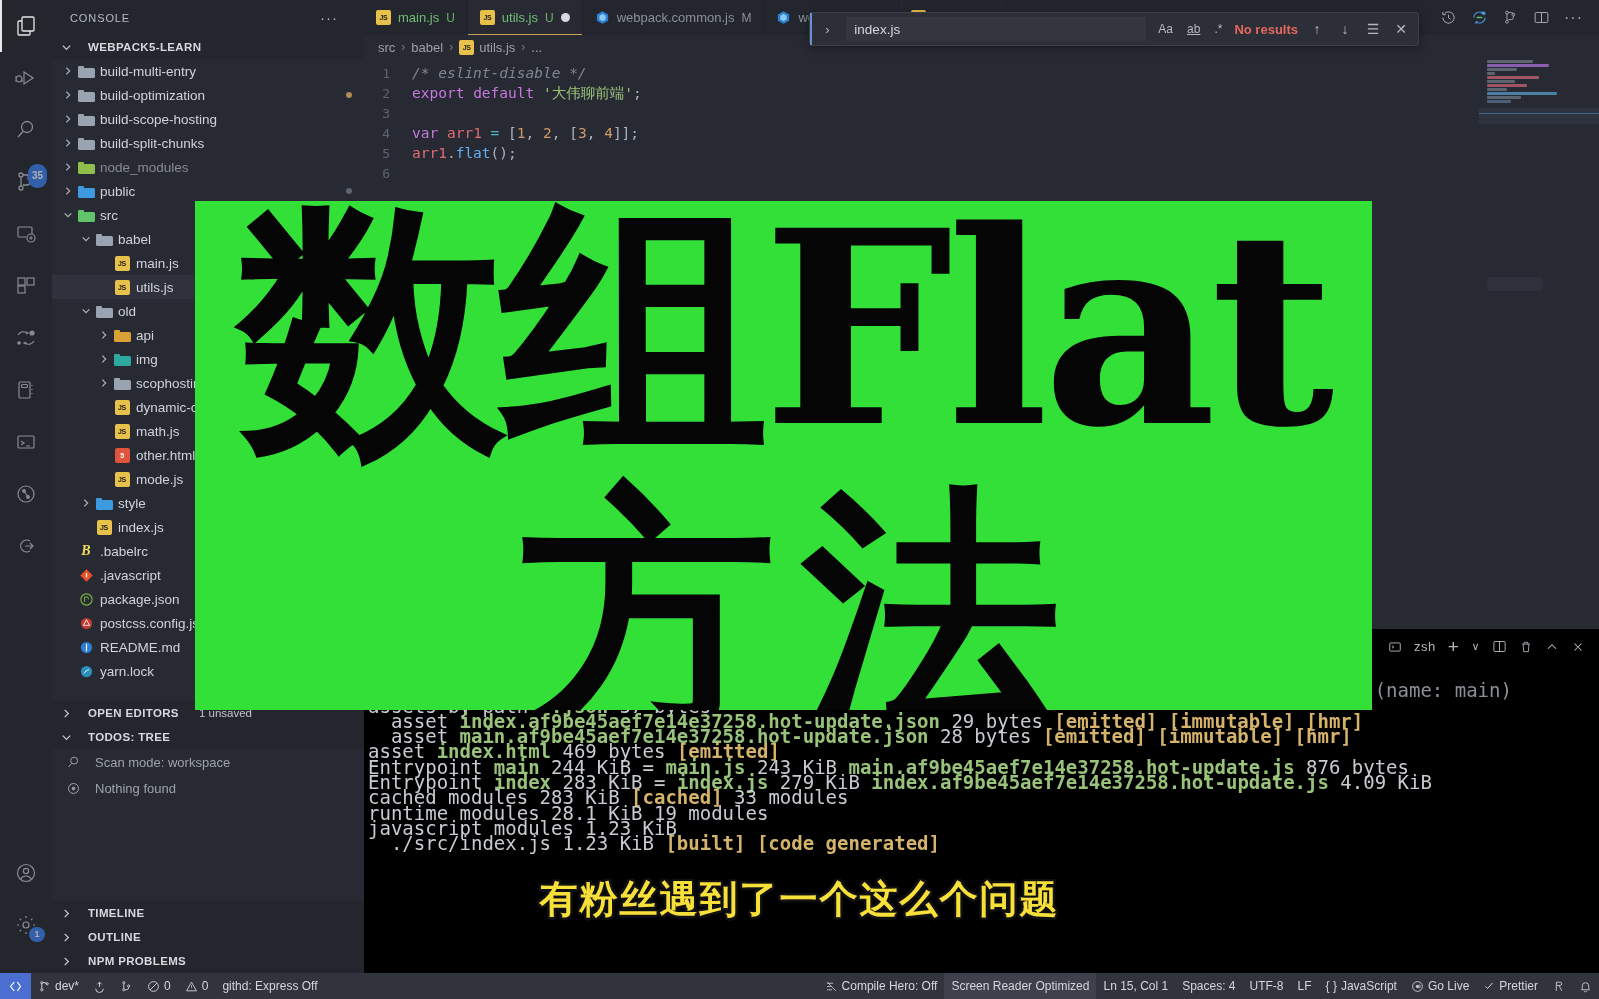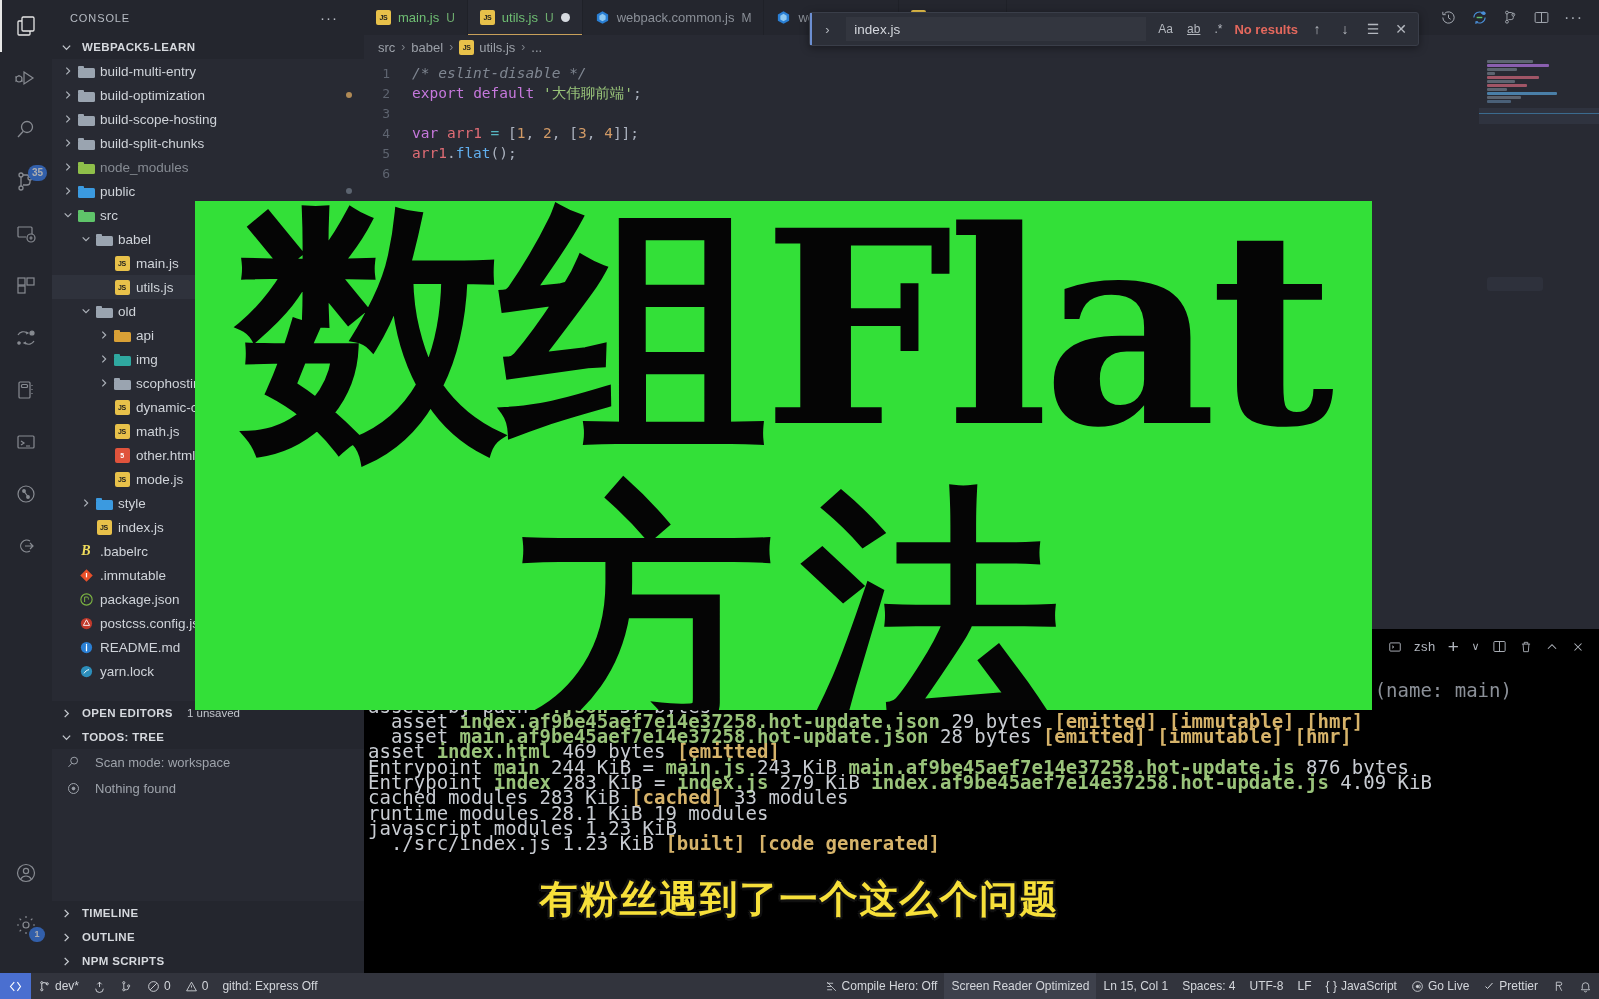--- a/index.html
+++ b/index.html
@@ -19,36 +19,36 @@
     width:52px; background:#24262e; display:flex; flex-direction:column;
     align-items:center; flex-shrink:0; position:relative;
   }
   .act-item { width:52px; height:52px; display:flex; align-items:center; justify-content:center; position:relative; opacity:.62; }
   .act-item.active { opacity:1; }
   .act-item.active:before {
     content:""; position:absolute; left:0; top:0; bottom:0; width:2px; background:#e7e7e7;
   }
   .act-spacer { flex:1; }
   .badge {
-    position:absolute; right:5px; bottom:27px; min-width:19px; height:16px; border-radius:9px;
+    position:absolute; right:5px; bottom:20px; min-width:19px; height:24px; border-radius:9px;
     background:#3b82f6; color:#fff; font-size:10px; font-weight:bold; display:flex;
     align-items:center; justify-content:center; padding:0 4px; line-height:1;
   }
   .badge.sm { min-width:16px; height:15px; font-size:9px; right:7px; bottom:9px; }
   svg { display:block; }
 
   
   .sidebar { width:312px; background:#24262e; display:flex; flex-direction:column; flex-shrink:0; }
   .sb-header {
     height:35px; display:flex; align-items:center; padding:0 10px 0 18px;
     font-size:11px; letter-spacing:.9px; color:#b7bcc4; justify-content:space-between;
   }
   .sb-dots { font-size:15px; letter-spacing:1px; color:#b7bcc4; padding-right:16px; }
   .sect-header {
-    height:24px; display:flex; align-items:center; gap:8px; padding-left:6px;
+    height:24px; display:flex; align-items:center; gap:14px; padding-left:6px;
     font-size:11.5px; font-weight:bold; letter-spacing:.35px; color:#d6d9de;
   }
   .sect-header .sub { font-weight:normal; color:#c2c6cc; margin-left:6px; letter-spacing:0; }
   .chev { width:16px; height:16px; display:flex; align-items:center; justify-content:center; color:#c5c9cf; }
   .tree { flex:1; overflow:hidden; background:#282a33; }
   .row {
     height:24px; display:flex; align-items:center; font-size:13.5px; color:#cfd3d9;
     white-space:nowrap; position:relative; padding-right:8px;
   }
   .row.sel { background:#2f323c; }
@@ -541,21 +541,21 @@
             <span style="display:inline-block;width:8px;flex-shrink:0;"></span>
             <span class="twisty"></span>
             <span class="ico">
               <span>
                 <svg width="15" height="15" viewBox="0 0 24 24">
                   <path d="M12 2l10 10-10 10L2 12z" fill="#e8502a"></path>
                   <path d="M11 8h2v7h-2z" fill="#fff"></path>
                 </svg>
               </span>
             </span>
-            <span class="nm">.immutable</span>
+            <span class="nm">.javascript</span>
           </div>
           <div class="row">
             <span style="display:inline-block;width:8px;flex-shrink:0;"></span>
             <span class="twisty"></span>
             <span class="ico">
               <span>
                 <svg width="15" height="15" viewBox="0 0 24 24">
                   <circle cx="12" cy="12" r="9" fill="none" stroke="#7cb342" stroke-width="1.8"></circle>
                   <path d="M9 8v8M9 8h4a2 2 0 0 1 2 2v2" fill="none" stroke="#7cb342" stroke-width="1.6"></path>
                 </svg>
@@ -657,21 +657,21 @@
               </svg>
           </span>
           <span>OUTLINE</span>
         </div>
         <div class="sect-header">
           <span class="chev">
             <svg width="11" height="11" viewBox="0 0 12 12" fill="none" stroke="#c5c9cf" stroke-width="1.4">
                 <path d="M4 2l4 4-4 4"></path>
               </svg>
           </span>
-          <span>NPM SCRIPTS</span>
+          <span>NPM PROBLEMS</span>
         </div>
       </div>
     </div>
 
     <div class="editorarea">
 
       <div class="tabsbar" id="tabsbar">
           <div class="tab">
             <span class="fileicon" style="background:#e8c14a;">JS</span>
             <span class="tname green">main.js</span>

